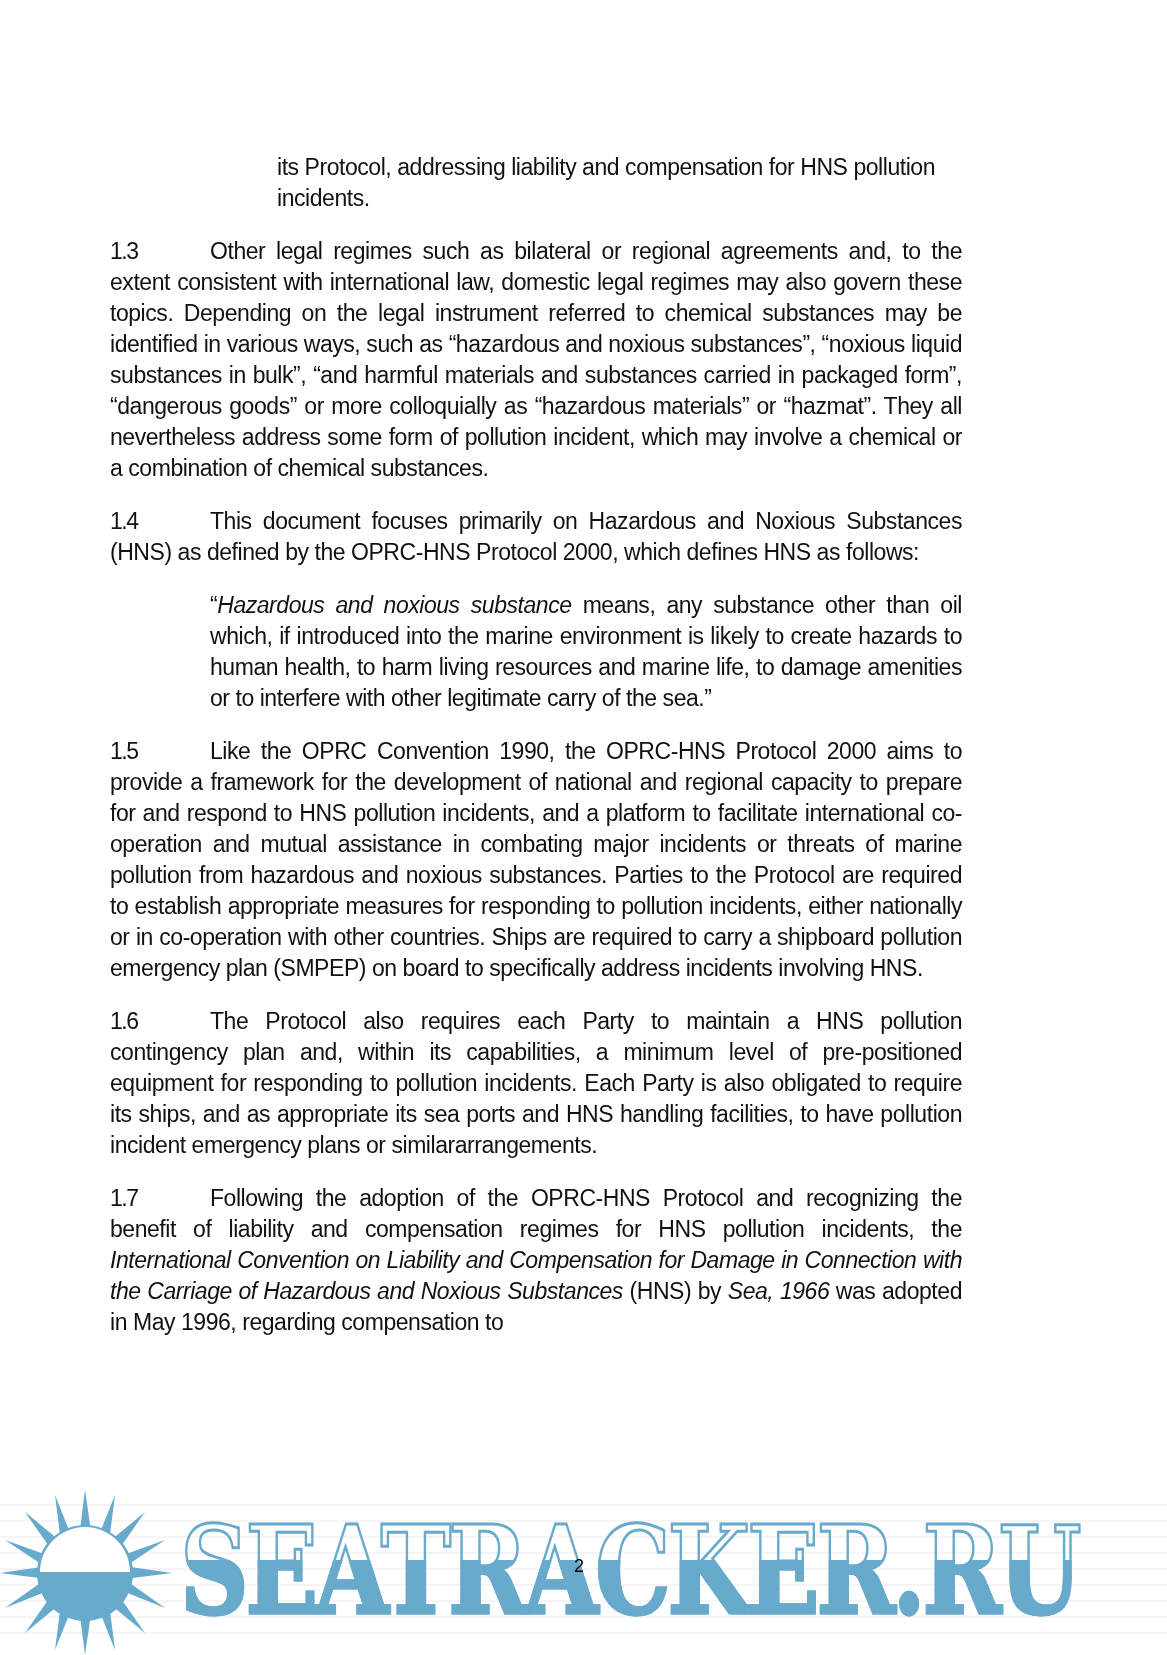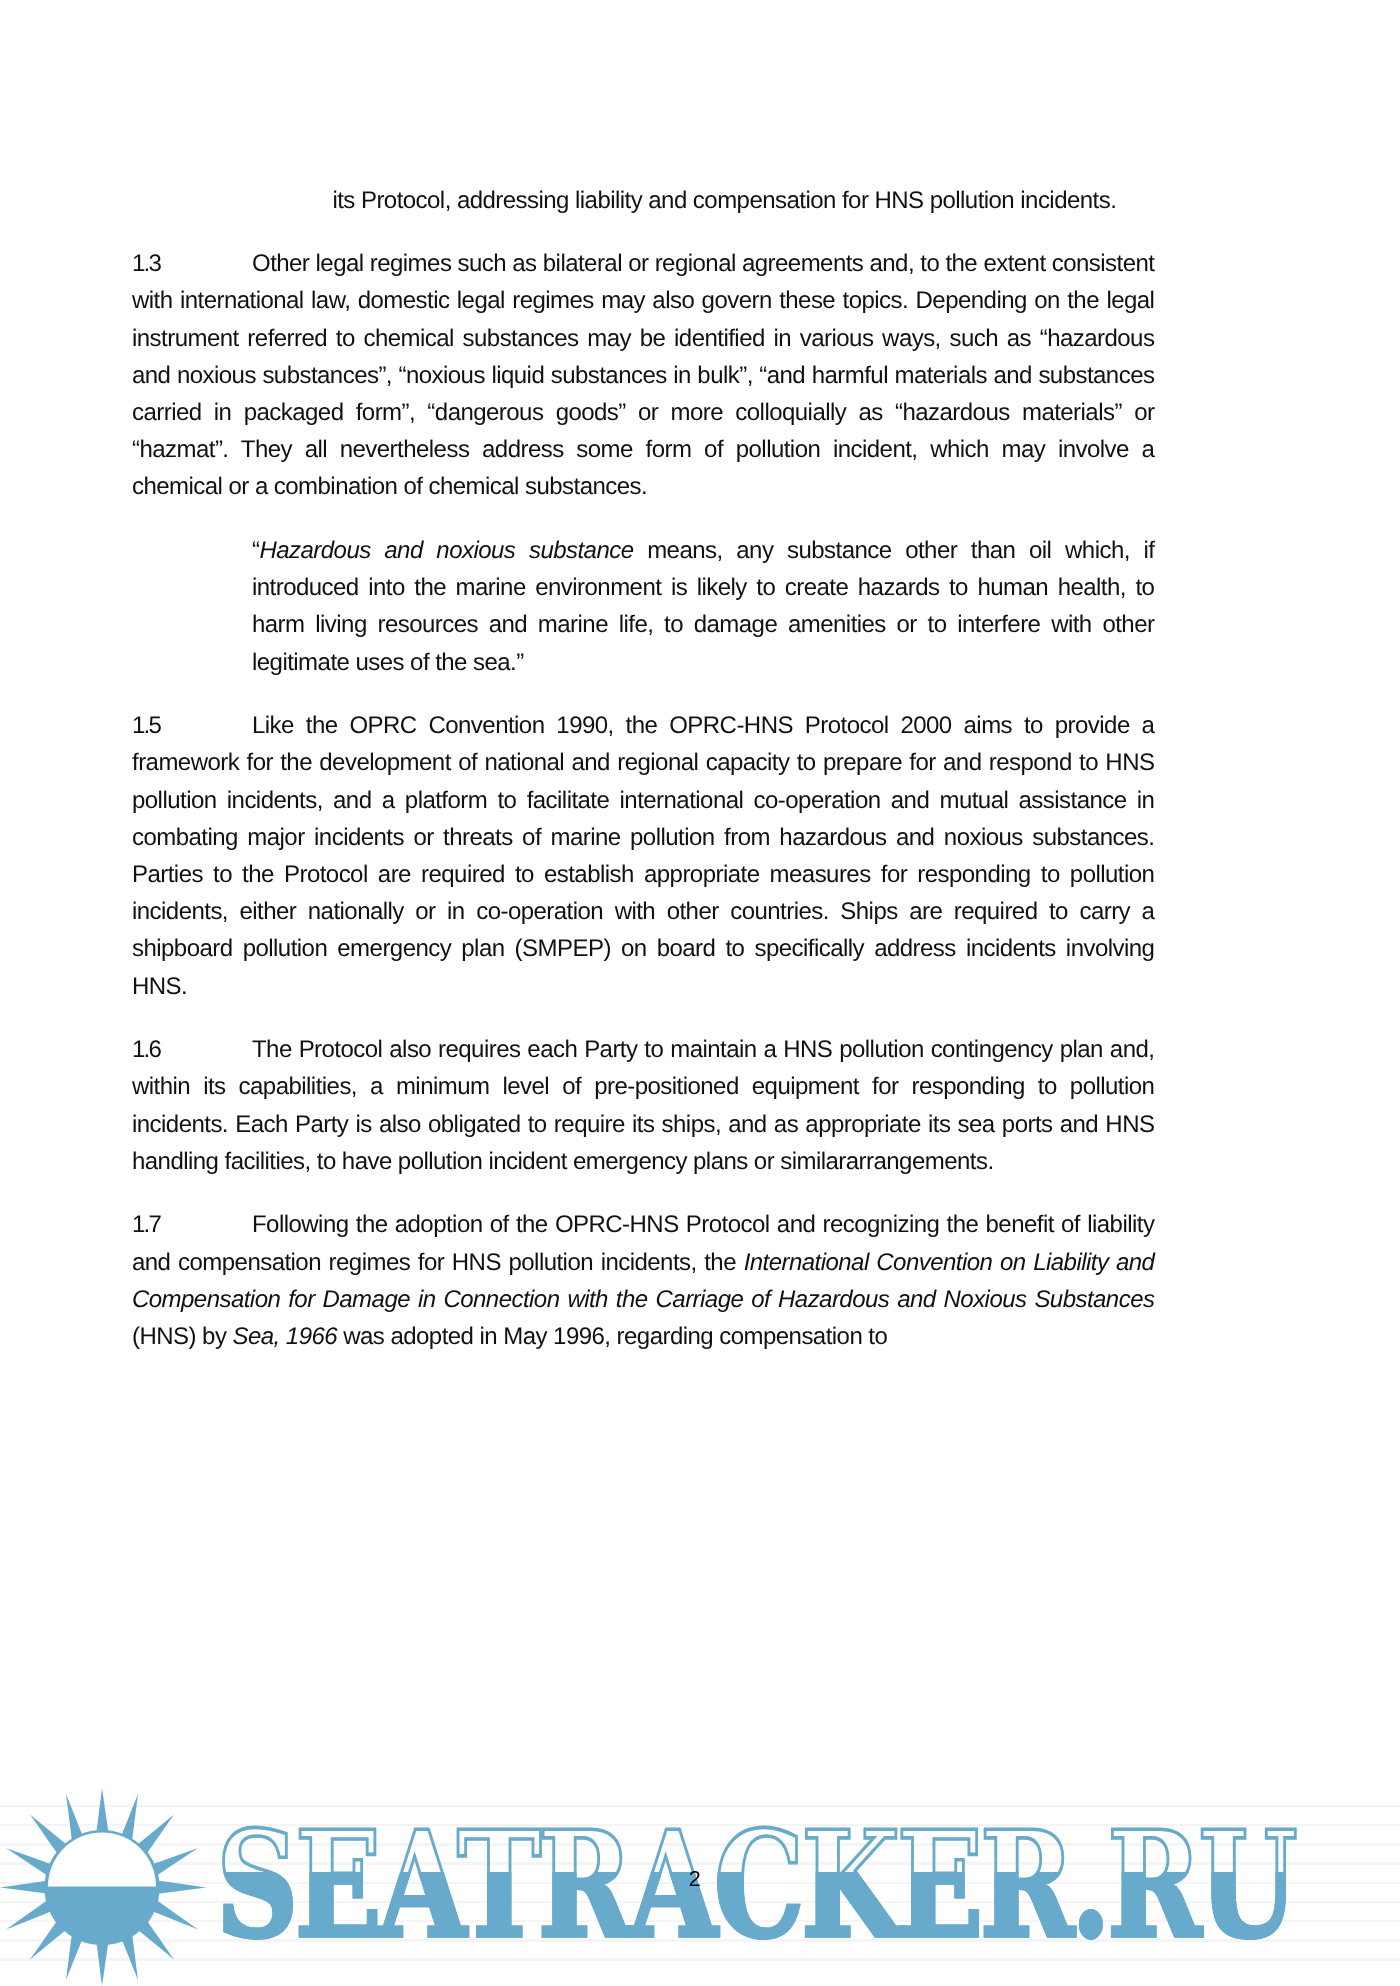--- a/index.html
+++ b/index.html
@@ -19,21 +19,21 @@
       position: absolute;
       left: 0;
       top: 0;
       width: 1167px;
       height: 1655px;
     }
     .text-block {
       position: absolute;
       left: 110px;
       width: 852px;
-      font-size: 20px;
+      font-size: 23px;
       line-height: 31px;
       letter-spacing: -0.45px;
       text-align: justify;
       font-stretch: condensed;
     }
     .para {
       margin: 0 0 22px 0;
     }
     .para-num {
       font-weight: normal;
@@ -93,22 +93,25 @@
 <div class="page">
 
   <div class="text-block" style="top:152px;">
 
     <p class="cont">its Protocol, addressing liability and compensation for HNS pollution incidents.</p>
 
     <p class="para">
       <span class="para-num">1.3</span><span>Other legal regimes such as bilateral or regional agreements and, to the extent consistent with international law, domestic legal regimes may also govern these topics. Depending on the legal instrument referred to chemical substances may be identified in various ways, such as “hazardous and noxious substances”, “noxious liquid substances in bulk”, “and harmful materials and substances carried in packaged form”, “dangerous goods” or more colloquially as “hazardous materials” or “hazmat”. They all nevertheless address some form of pollution incident, which may involve a chemical or a combination of chemical substances.</span>
     </p>
 
+    <p class="para">
+      <span class="para-num">1.4</span><span>This document focuses primarily on Hazardous and Noxious Substances (HNS) as defined by the OPRC-HNS Protocol 2000, which defines HNS as follows:</span>
+    </p>
 
-    <p class="quote"><span>“</span><em>Hazardous and noxious substance</em> <span>means, any substance other than oil which, if introduced into the marine environment is likely to create hazards to human health, to harm living resources and marine life, to damage amenities or to interfere with other legitimate uses of the sea.”</span></p>
+    <p class="quote"><span>“</span><em>Hazardous and noxious substance</em> <span>means, any substance other than oil which, if introduced into the marine environment is likely to create hazards to human health, to harm living resources and marine life, to damage amenities or to interfere with other legitimate carry of the sea.”</span></p>
 
     <p class="para">
       <span class="para-num">1.5</span><span>Like the OPRC Convention 1990, the OPRC-HNS Protocol 2000 aims to provide a framework for the development of national and regional capacity to prepare for and respond to HNS pollution incidents, and a platform to facilitate international co-operation and mutual assistance in combating major incidents or threats of marine pollution from hazardous and noxious substances. Parties to the Protocol are required to establish appropriate measures for responding to pollution incidents, either nationally or in co-operation with other countries. Ships are required to carry a shipboard pollution emergency plan (SMPEP) on board to specifically address incidents involving HNS.</span>
     </p>
 
     <p class="para">
       <span class="para-num">1.6</span><span>The Protocol also requires each Party to maintain a HNS pollution contingency plan and, within its capabilities, a minimum level of pre-positioned equipment for responding to pollution incidents. Each Party is also obligated to require its ships, and as appropriate its sea ports and HNS handling facilities, to have pollution incident emergency plans or similararrangements.</span>
     </p>
 
     <p class="para">

